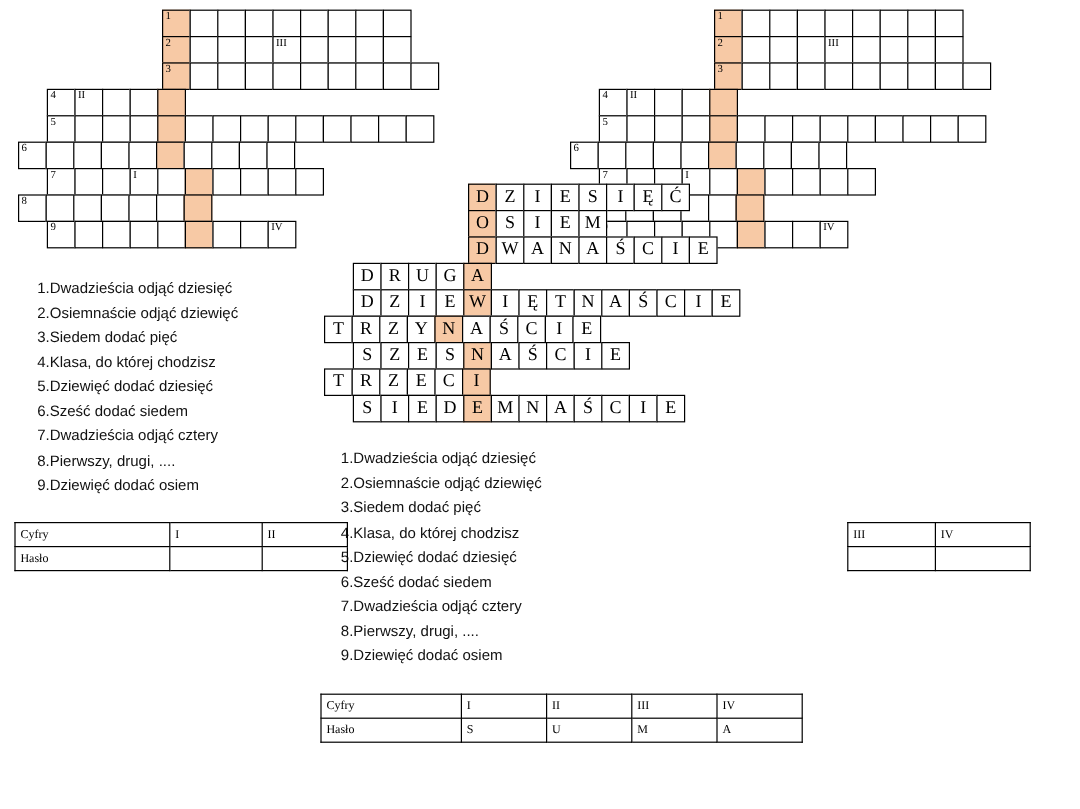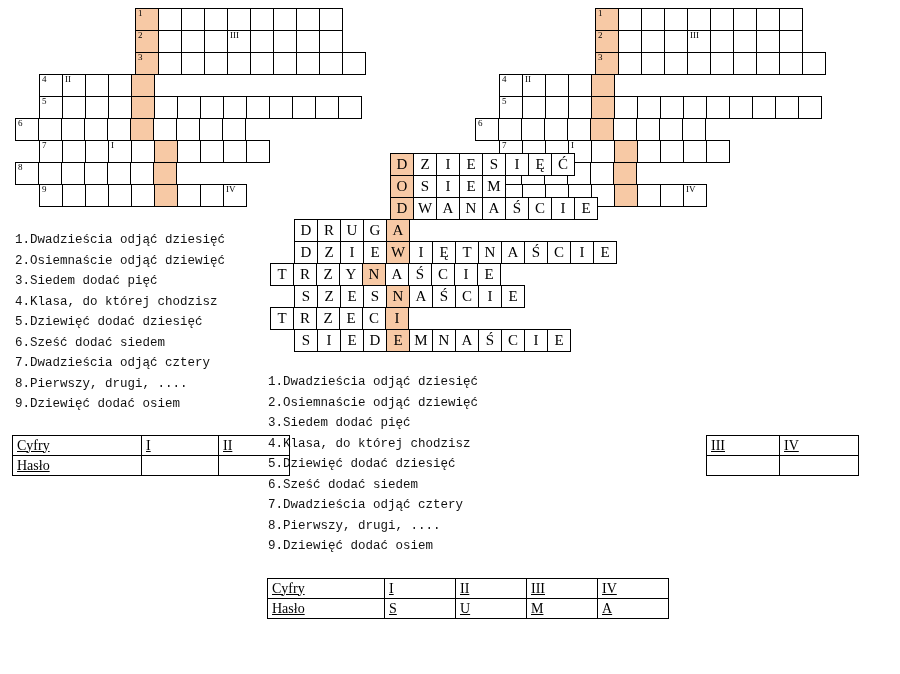--- a/index.html
+++ b/index.html
@@ -31,29 +31,28 @@
     font-size:9px;
     padding-left:2px;
     line-height:1;
   }
   .cell .n{font-size:9px;line-height:1;}
   .cell.roman{
     justify-content:flex-start;align-items:flex-start;
     font-size:9px;padding-left:2px;
   }
   
-  .clues{position:absolute;font-family:Liberation Mono, monospace;font-size:12.5px;color:#111;}
+  .clues{position:absolute;font-family:Liberation Sans, sans-serif;font-size:12.5px;color:#111;margin-left:16px;}
   .clues div{margin-bottom:6.5px;white-space:nowrap;}
   
   table.ans{
     position:absolute;
     border-collapse:collapse;
     font-family:"Liberation Serif", serif;
-    font-size:14px;
-    text-decoration:underline;
+    font-size:10px;
   }
   table.ans td{
     border:1px solid #000;
     height:19px;
     padding:0 4px;
     text-align:left;
     vertical-align:middle;
     white-space:nowrap;
   }
 </style>

